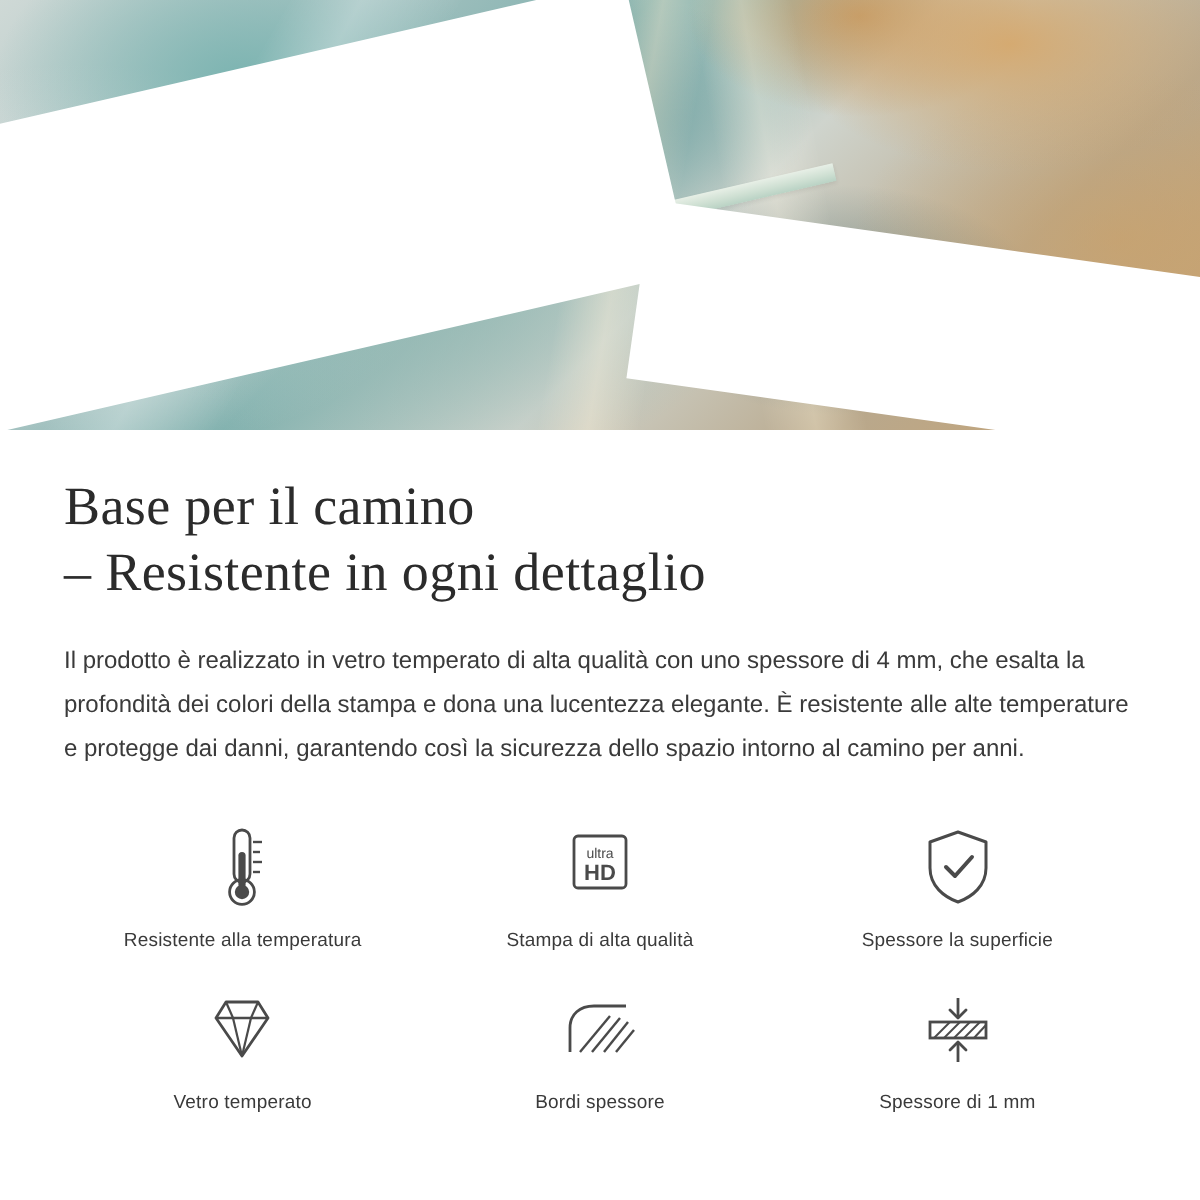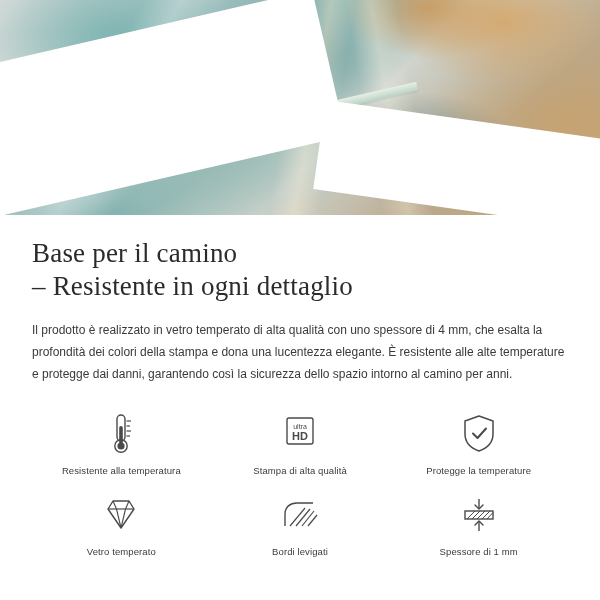--- a/index.html
+++ b/index.html
@@ -233,21 +233,21 @@
         <div class="feature-label">Stampa di alta qualità</div>
       </div>
 
       <div class="feature">
         <div class="feature-icon">
           <svg width="38" height="42" viewBox="0 0 38 42">
             <path d="M19 3 L33 8 V21 C33 30 26 35.5 19 38 C12 35.5 5 30 5 21 V8 Z" fill="none" stroke="#4a4a4a" stroke-width="1.5" stroke-linejoin="round"></path>
             <path d="M13 20.5 L17.5 25 L26 15.5" fill="none" stroke="#4a4a4a" stroke-width="2" stroke-linecap="round" stroke-linejoin="round"></path>
           </svg>
         </div>
-        <div class="feature-label">Protegge la temperature</div>
+        <div class="feature-label">Spessore la superficie</div>
       </div>
 
       <div class="feature">
         <div class="feature-icon">
           <svg width="42" height="38" viewBox="0 0 42 38">
             <path d="M8 13 L13 5 H29 L34 13 L21 32 Z" fill="none" stroke="#4a4a4a" stroke-width="1.4" stroke-linejoin="round"></path>
             <line x1="8" y1="13" x2="34" y2="13" stroke="#4a4a4a" stroke-width="1.2"></line>
             <line x1="13" y1="5" x2="16.5" y2="13" stroke="#4a4a4a" stroke-width="1.1"></line>
             <line x1="29" y1="5" x2="25.5" y2="13" stroke="#4a4a4a" stroke-width="1.1"></line>
             <line x1="16.5" y1="13" x2="21" y2="32" stroke="#4a4a4a" stroke-width="1.1"></line>
@@ -260,21 +260,21 @@
       <div class="feature">
         <div class="feature-icon">
           <svg width="42" height="38" viewBox="0 0 42 38">
             <path d="M6 30 L6 18 C6 11 11 7 18 7 L34 7" fill="none" stroke="#4a4a4a" stroke-width="1.4"></path>
             <line x1="11" y1="30" x2="26" y2="12" stroke="#4a4a4a" stroke-width="1.2"></line>
             <line x1="17" y1="30" x2="31" y2="13" stroke="#4a4a4a" stroke-width="1.2"></line>
             <line x1="23" y1="30" x2="35" y2="15" stroke="#4a4a4a" stroke-width="1.2"></line>
             <line x1="29" y1="30" x2="38" y2="19" stroke="#4a4a4a" stroke-width="1.2"></line>
           </svg>
         </div>
-        <div class="feature-label">Bordi levigati</div>
+        <div class="feature-label">Bordi spessore</div>
       </div>
 
       <div class="feature">
         <div class="feature-icon">
           <svg width="42" height="40" viewBox="0 0 42 40">
             <line x1="21" y1="4" x2="21" y2="13" stroke="#4a4a4a" stroke-width="1.4"></line>
             <path d="M17 10 L21 14 L25 10" fill="none" stroke="#4a4a4a" stroke-width="1.4" stroke-linecap="round" stroke-linejoin="round"></path>
             <rect x="7" y="16" width="28" height="8" fill="none" stroke="#4a4a4a" stroke-width="1.4"></rect>
             <line x1="9" y1="24" x2="17" y2="16" stroke="#4a4a4a" stroke-width="1"></line>
             <line x1="14" y1="24" x2="22" y2="16" stroke="#4a4a4a" stroke-width="1"></line>

